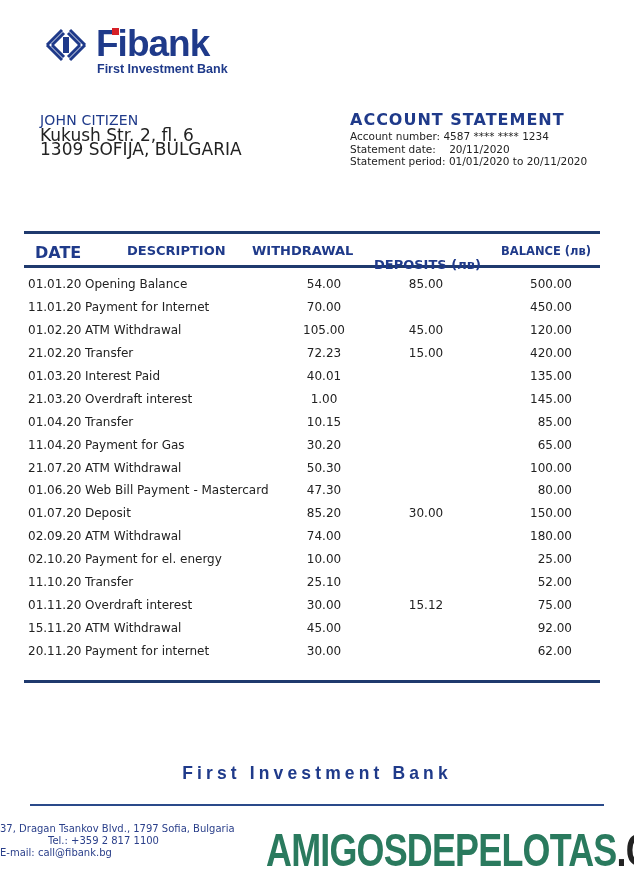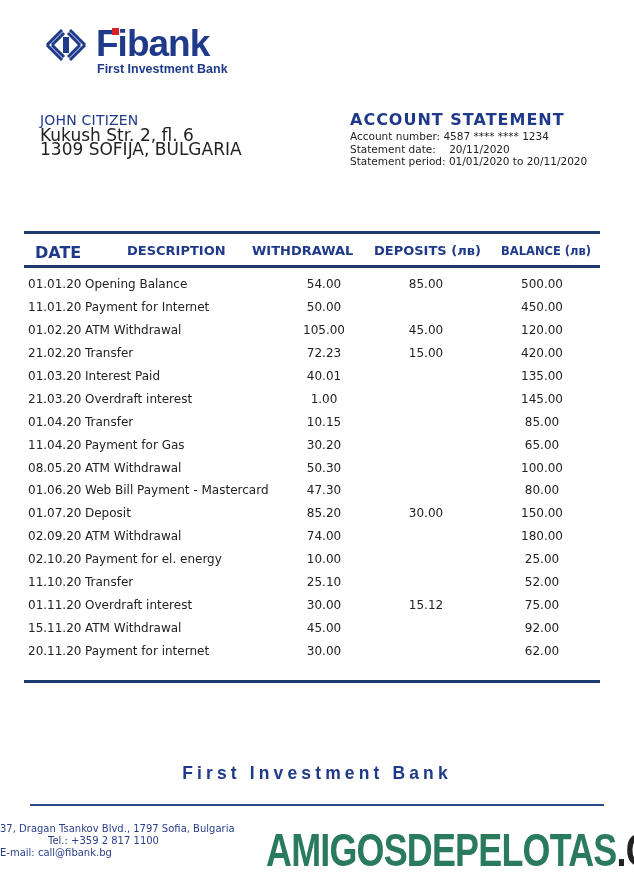--- a/index.html
+++ b/index.html
@@ -21,21 +21,21 @@
   .rule { position: absolute; background: #1f3a6e; }
   .thead { position: absolute; top: 240px; left: 24px; width: 576px; height: 22px; font-family: "DejaVu Sans", sans-serif; font-weight: bold; color: #1f3a8a; }
   .th { position: absolute; top: 3px; white-space: nowrap; }
 
   .rows { position: absolute; left: 24px; top: 273px; width: 576px; }
   .row { position: relative; height: 22.95px; font-size: 12px; color: #222; }
   .c-date { position: absolute; left: 4px; top: 4px; }
   .c-desc { position: absolute; left: 61px; top: 4px; white-space: nowrap; }
   .c-wd { position: absolute; left: 270px; width: 60px; top: 4px; text-align: center; }
   .c-dep { position: absolute; left: 372px; width: 60px; top: 4px; text-align: center; }
-  .c-bal { position: absolute; left: 488px; width: 60px; top: 4px; text-align: center; }
+  .c-bal { position: absolute; left: 488px; width: 60px; top: 4px; text-align: right; }
 
   .footer-title { position: absolute; left: 0; width: 634px; top: 762px; text-align: center; font-family: "Liberation Sans", sans-serif; font-weight: bold; font-size: 19px; letter-spacing: 4.5px; color: #1f3a8a; transform: scaleX(0.92); }
   .footer-addr { position: absolute; left: 0; width: 634px; text-align: left; font-size: 10px; color: #2a3f8a; line-height: 12px; }
 
   .watermark { position: absolute; left: 266px; top: 825px; font-family: "Liberation Sans", sans-serif; font-weight: bold; font-size: 46px; line-height: 50px; letter-spacing: -1px; transform: scaleX(0.78); transform-origin: left top; white-space: nowrap; }
   .wm-green { color: #2a7a5e; }
   .wm-dark { color: #222222; }
 </style>
 </head>
 <body>
@@ -73,36 +73,36 @@
 </div>
 
 <div class="rule" style="left:24px; top:231px; width:576px; height:3px;"></div>
 <div class="rule" style="left:24px; top:265px; width:576px; height:3px;"></div>
 <div class="rule" style="left:24px; top:680px; width:576px; height:3px;"></div>
 
 <div class="thead">
   <span class="th" style="left:11px; font-size:16px;">DATE</span>
   <span class="th" style="left:103px; font-size:13px;">DESCRIPTION</span>
   <span class="th" style="left:228px; font-size:13px;">WITHDRAWAL</span>
-  <span class="th" style="left:350px; font-size:13px;">DEPOSITS (лв)</span>
+  <span class="th" style="left:350px; font-size:13px;margin-top:14px;">DEPOSITS (лв)</span>
   <span class="th" style="left:477px; font-size:11.5px; top:4px;">BALANCE (лв)</span>
 </div>
 
 <div class="rows">
   <div class="row">
       <span class="c-date">01.01.20</span>
       <span class="c-desc">Opening Balance</span>
       <span class="c-wd">54.00</span>
       <span class="c-dep">85.00</span>
       <span class="c-bal">500.00</span>
     </div>
   <div class="row">
       <span class="c-date">11.01.20</span>
       <span class="c-desc">Payment for Internet</span>
-      <span class="c-wd">50.00</span>
+      <span class="c-wd">70.00</span>
       <span class="c-dep"></span>
       <span class="c-bal">450.00</span>
     </div>
   <div class="row">
       <span class="c-date">01.02.20</span>
       <span class="c-desc">ATM Withdrawal</span>
       <span class="c-wd">105.00</span>
       <span class="c-dep">45.00</span>
       <span class="c-bal">120.00</span>
     </div>
@@ -135,21 +135,21 @@
       <span class="c-bal">85.00</span>
     </div>
   <div class="row">
       <span class="c-date">11.04.20</span>
       <span class="c-desc">Payment for Gas</span>
       <span class="c-wd">30.20</span>
       <span class="c-dep"></span>
       <span class="c-bal">65.00</span>
     </div>
   <div class="row">
-      <span class="c-date">08.05.20</span>
+      <span class="c-date">21.07.20</span>
       <span class="c-desc">ATM Withdrawal</span>
       <span class="c-wd">50.30</span>
       <span class="c-dep"></span>
       <span class="c-bal">100.00</span>
     </div>
   <div class="row">
       <span class="c-date">01.06.20</span>
       <span class="c-desc">Web Bill Payment - Mastercard</span>
       <span class="c-wd">47.30</span>
       <span class="c-dep"></span>

